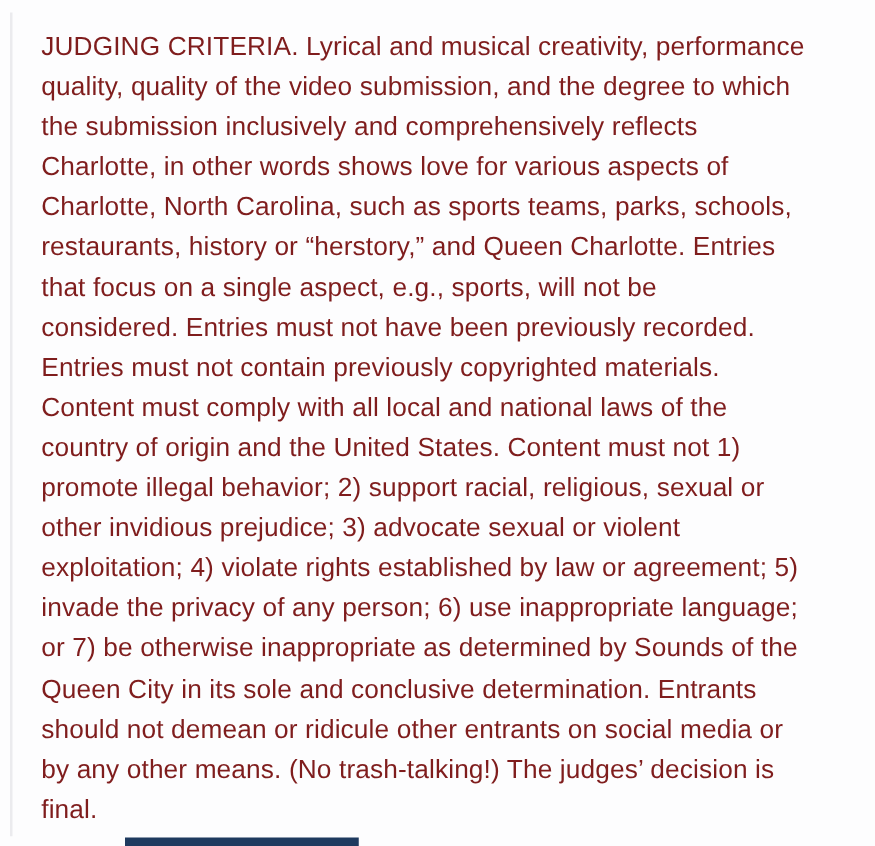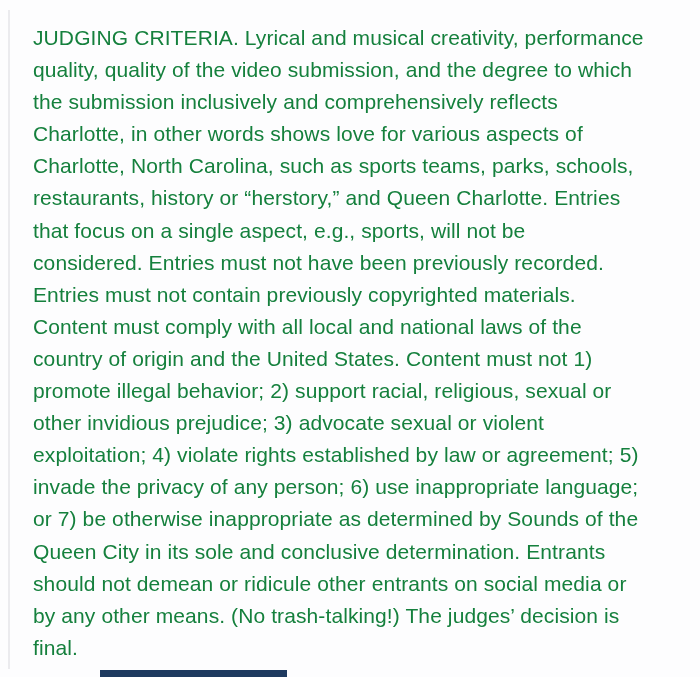--- a/index.html
+++ b/index.html
@@ -41,21 +41,21 @@
     width: 187px;
     height: 7px;
     background: #1e3a5f;
   }
 </style>
 </head>
 <body>
 
 <div class="page" style="background: rgb(253, 253, 254);">
   <div class="left-rule" style="background: rgb(235, 235, 238);"></div>
-  <div class="text-block" style="color: #15803d;">JUDGING CRITERIA. Lyrical and musical creativity, performance
+  <div class="text-block" style="color: #7f1d1d;">JUDGING CRITERIA. Lyrical and musical creativity, performance
 quality, quality of the video submission, and the degree to which
 the submission inclusively and comprehensively reflects
 Charlotte, in other words shows love for various aspects of
 Charlotte, North Carolina, such as sports teams, parks, schools,
 restaurants, history or “herstory,” and Queen Charlotte. Entries
 that focus on a single aspect, e.g., sports, will not be
 considered. Entries must not have been previously recorded.
 Entries must not contain previously copyrighted materials.
 Content must comply with all local and national laws of the
 country of origin and the United States. Content must not 1)

